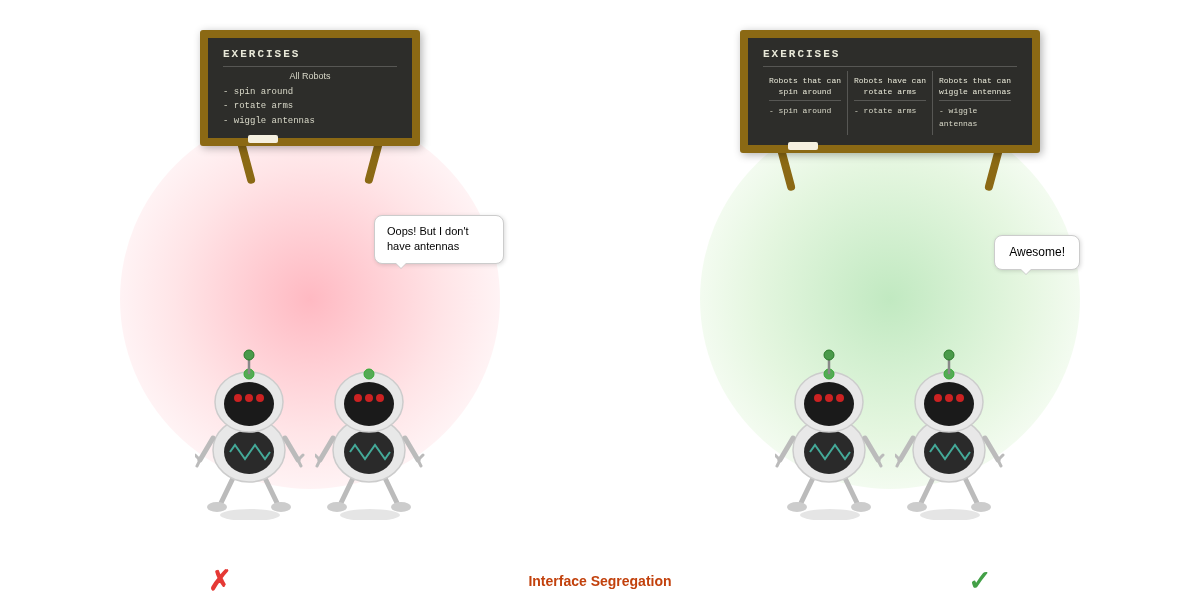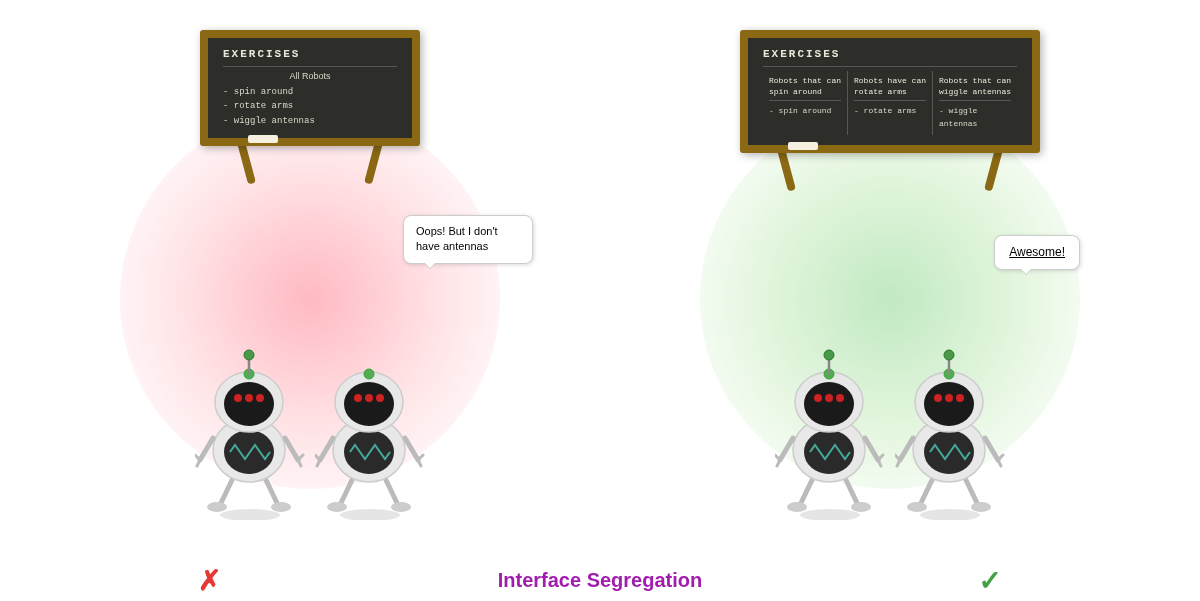--- a/index.html
+++ b/index.html
@@ -130,20 +130,21 @@
       border-right: none;
     }
     .chalk-col-header {
       color: #e8e8d8;
       font-size: 8px;
       font-family: 'Courier New', monospace;
       line-height: 1.4;
       margin-bottom: 4px;
       border-bottom: 1px solid rgba(255,255,255,0.2);
       padding-bottom: 3px;
+      text-align: center;
     }
     .chalk-col-item {
       color: #d8d8c8;
       font-size: 8px;
       font-family: 'Courier New', monospace;
       line-height: 1.6;
     }
 
     
     .speech-bubble {
@@ -181,21 +182,20 @@
       background: white;
       border: 1.5px solid #ccc;
       border-radius: 8px;
       padding: 8px 14px;
       font-size: 12px;
       font-family: Arial, sans-serif;
       max-width: 120px;
       line-height: 1.4;
       z-index: 20;
       box-shadow: 1px 1px 4px rgba(0,0,0,0.15);
-      text-decoration: underline;
     }
     .speech-bubble-right::before {
       content: '';
       position: absolute;
       bottom: -12px;
       left: 25px;
       border: 6px solid transparent;
       border-top-color: #ccc;
     }
     .speech-bubble-right::after {
@@ -233,23 +233,23 @@
       font-size: 28px;
       font-weight: bold;
     }
     .mark-check {
       color: #43a047;
       font-size: 28px;
       font-weight: bold;
     }
 
     .bottom-label {
-      font-size: 20px;
+      font-size: 14px;
       font-weight: bold;
-      color: #a21caf;
+      color: #c2410c;
       font-family: Arial, sans-serif;
     }
 
     
     .chalk-eraser {
       position: absolute;
       bottom: -5px;
       left: 40px;
       width: 30px;
       height: 8px;
@@ -259,21 +259,21 @@
   </style>
 </head>
 <body>
 
 <div class="main-container">
 
   <div class="panel">
 
     <div class="bg-circle bg-circle-red"></div>
 
-    <div class="speech-bubble" style="top: 195px; right: 37px;">
+    <div class="speech-bubble" style="top: 195px; right: 66px;">
       <span>Oops! But I don't have antennas</span>
     </div>
 
     <div class="chalkboard-container">
       <div class="easel-left"></div>
       <div class="easel-right"></div>
       <div class="chalkboard" style="width: 220px;">
         <div class="chalkboard-title">EXERCISES</div>
         <div class="chalk-line"></div>
         <div class="chalk-text-center">All Robots</div>

